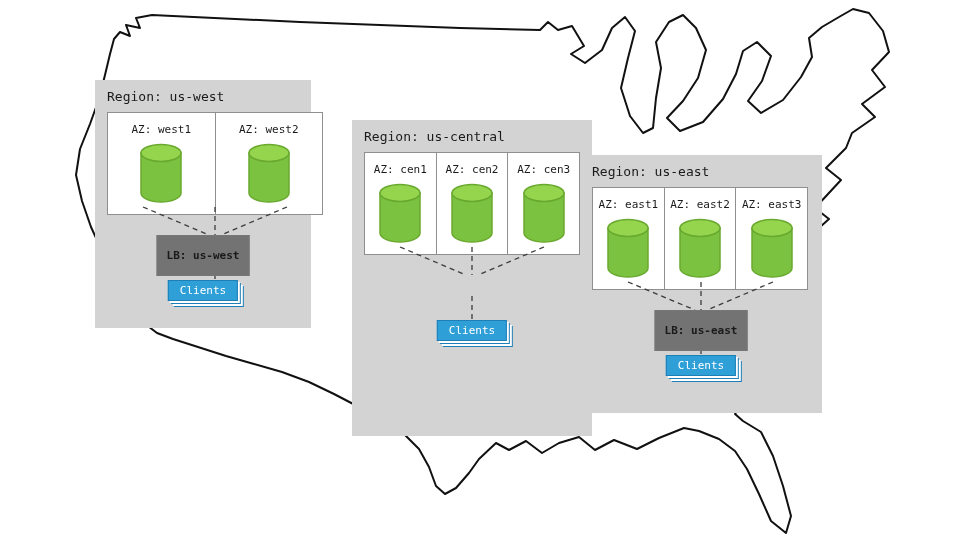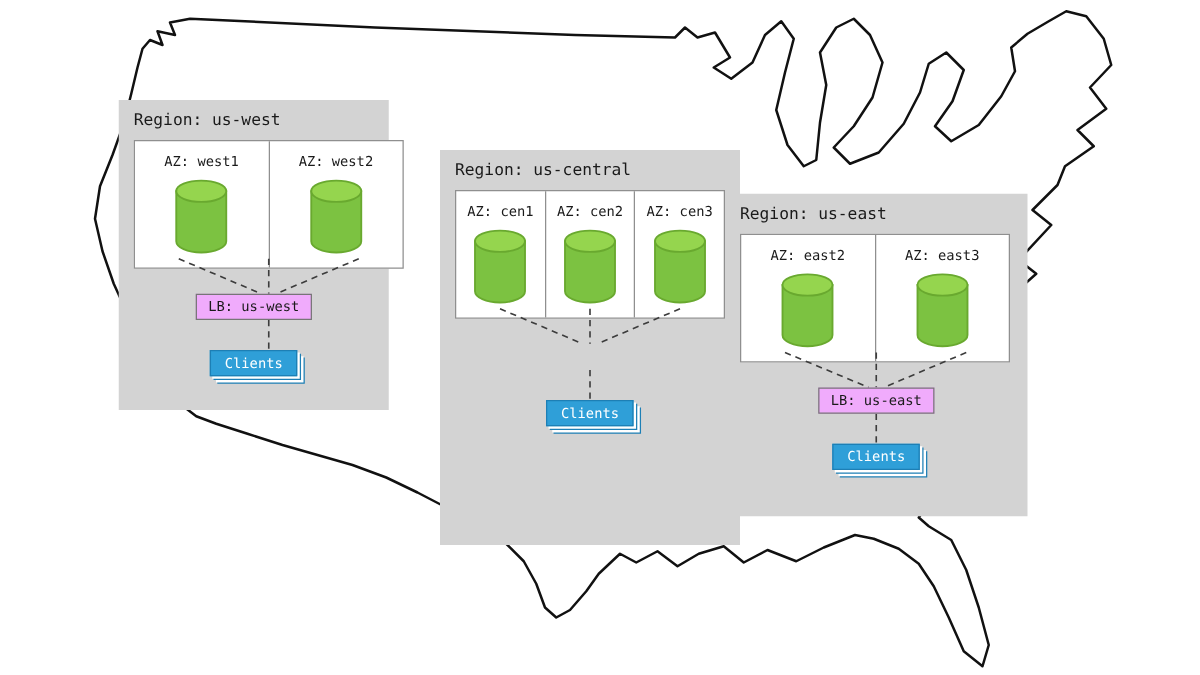--- a/index.html
+++ b/index.html
@@ -51,25 +51,26 @@
   .connectors {
     position: absolute;
     left: 0; top: 0;
     pointer-events: none;
   }
 
   .lb-box {
     position: absolute;
     left: 50%; top: 155px;
     transform: translateX(-50%);
-    background: #f0abfc;
+    background: #737373;
     border: 1px solid #767676;
     font-size: 11px;
-    padding: 3px 9px;
+    padding: 13px 9px;
     white-space: nowrap;
+    font-weight: bold;
   }
   .clients-box {
     position: absolute;
     left: 50%; top: 200px;
     transform: translateX(-50%);
     background: var(--clients-bg, #2f9fd8);
     border: 1px solid var(--clients-border, #1d7fb5);
     color: #ffffff;
     font-size: 11px;
     padding: 3px 11px;
@@ -173,20 +174,27 @@
     </svg>
 
     <div class="clients-box">Clients</div>
   </div>
 
   <div class="region region--east">
     <div class="region__title">Region: us-east</div>
 
     <div class="az-group">
       <div class="az-cell">
+        <div class="az-cell__label">AZ: east1</div>
+        <svg class="cylinder" width="44" height="62" viewBox="0 0 44 62">
+          <path d="M2 10 L2 50 A20 9 0 0 0 42 50 L42 10 Z" style="fill: var(--cylinder-body, #7cc241); stroke: var(--cylinder-stroke, #69a92f);" stroke-width="1.5"></path>
+          <ellipse cx="22" cy="10" rx="20" ry="8.5" style="fill: var(--cylinder-top, #95d54e); stroke: var(--cylinder-stroke, #69a92f);" stroke-width="1.5"></ellipse>
+        </svg>
+      </div>
+      <div class="az-cell">
         <div class="az-cell__label">AZ: east2</div>
         <svg class="cylinder" width="44" height="62" viewBox="0 0 44 62">
           <path d="M2 10 L2 50 A20 9 0 0 0 42 50 L42 10 Z" style="fill: var(--cylinder-body, #7cc241); stroke: var(--cylinder-stroke, #69a92f);" stroke-width="1.5"></path>
           <ellipse cx="22" cy="10" rx="20" ry="8.5" style="fill: var(--cylinder-top, #95d54e); stroke: var(--cylinder-stroke, #69a92f);" stroke-width="1.5"></ellipse>
         </svg>
       </div>
       <div class="az-cell">
         <div class="az-cell__label">AZ: east3</div>
         <svg class="cylinder" width="44" height="62" viewBox="0 0 44 62">
           <path d="M2 10 L2 50 A20 9 0 0 0 42 50 L42 10 Z" style="fill: var(--cylinder-body, #7cc241); stroke: var(--cylinder-stroke, #69a92f);" stroke-width="1.5"></path>

